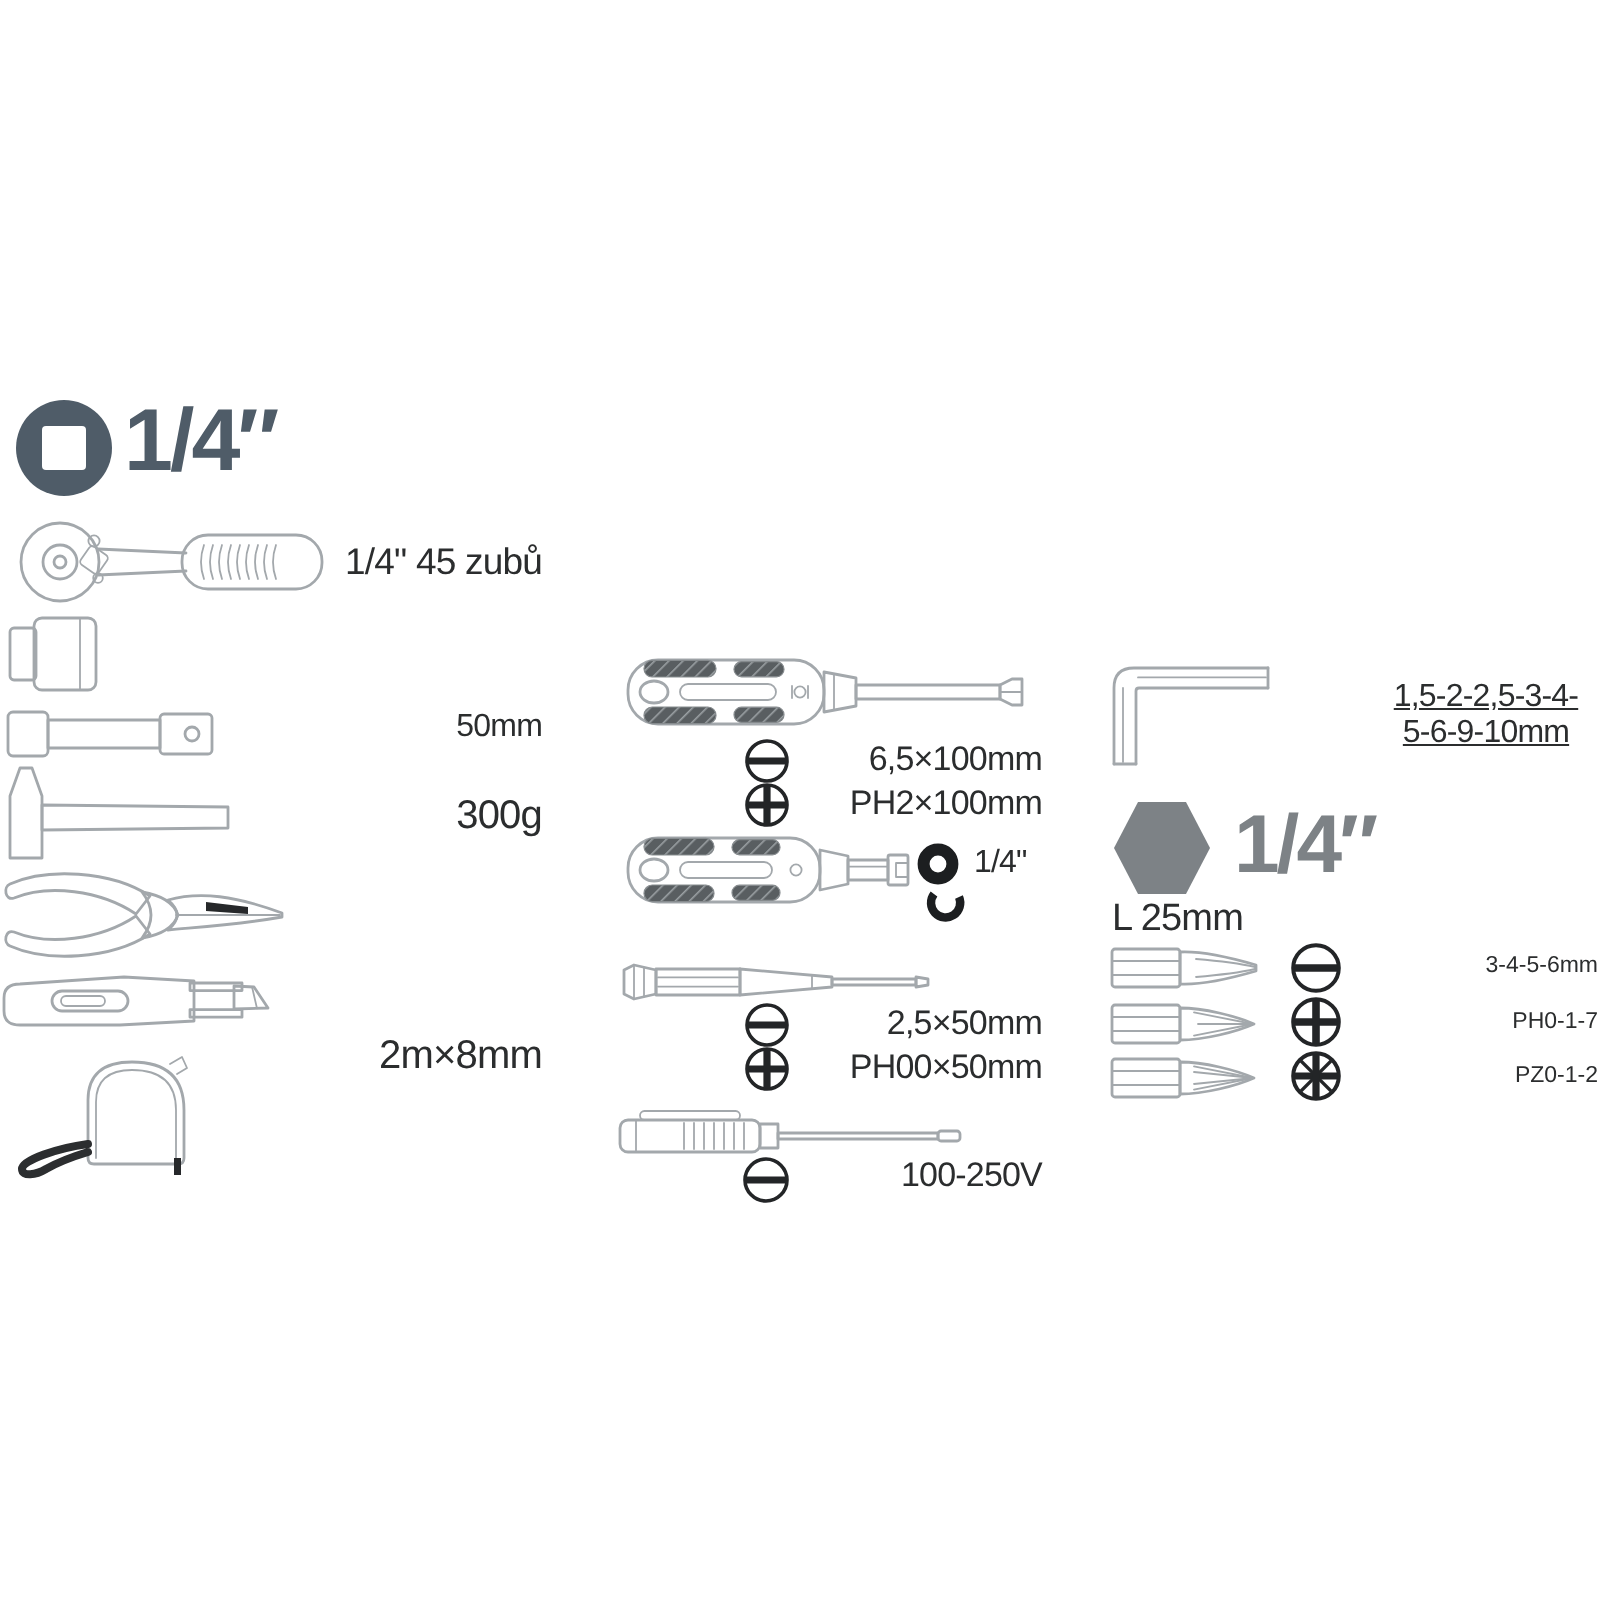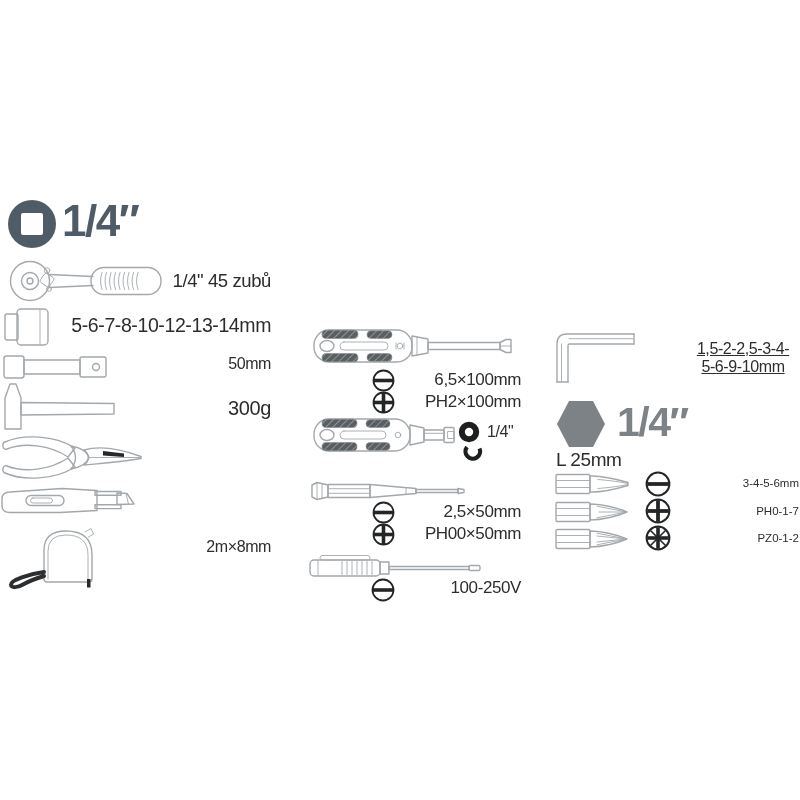--- a/index.html
+++ b/index.html
@@ -54,21 +54,20 @@
     <path d="M130.5,13.5 q-3,8.5 0,17" class="ln thin"></path>
     <path d="M135,13.5 q-3,8.5 0,17" class="ln thin"></path>
   </svg>
   <div class="lbl r" style="left:120px;top:271px;width:151px;font-size:18.5px">1/4" 45 zubů</div>
 
   <svg class="art" style="left:4px;top:307px" width="46" height="40" viewBox="0 0 46 40">
     <rect x="1" y="7" width="13" height="26" rx="2" class="ln"></rect>
     <rect x="13" y="2" width="31" height="36" rx="4" class="ln"></rect>
     <line x1="36" y1="2.5" x2="36" y2="37.5" class="ln thin"></line>
   </svg>
-  <div class="lbl r" style="left:60px;top:315px;width:211px;font-size:19.5px">5-6-7-8-10-12-13-14mm</div>
 
   <svg class="art" style="left:3px;top:352px" width="112" height="30" viewBox="0 0 112 30">
     <rect x="1" y="4" width="20" height="22" rx="2.5" class="ln"></rect>
     <rect x="21" y="8" width="56" height="14" class="ln"></rect>
     <rect x="77" y="5" width="26" height="20" rx="2" class="ln"></rect>
     <circle cx="93" cy="15" r="3.5" class="ln"></circle>
   </svg>
   <div class="lbl r" style="left:120px;top:355px;width:151px;font-size:16px">50mm</div>
 
   <svg class="art" style="left:1px;top:383px" width="118" height="50" viewBox="0 0 118 50">
@@ -96,21 +95,21 @@
     <line x1="126" y1="10.4" x2="128.5" y2="21.2" class="ln thin"></line>
   </svg>
 
   <svg class="art" style="left:3px;top:522px" width="96" height="66" viewBox="0 0 96 66">
     <path d="M41,57 L41,28 Q41,9 63,9 Q89,9 89,33 L89,57 Q89,60 86,60 L44,60 Q41,60 41,57 Z" class="ln"></path>
     <path d="M45,57 L45,29 Q45,13 63,13 Q85,13 85,33 L85,57" class="ln thin"></path>
     <path d="M82,10 l6,-3.5 l2.5,5.5 l-5,3" class="ln thin"></path>
     <path d="M41,50 C26,52 8,58 8,62.5 C8,66.5 15,65.5 20,62.5 C28,58 36,55.5 41,54" fill="none" stroke="#2c2e30" stroke-width="4" stroke-linecap="round"></path>
     <rect x="84" y="57" width="3.5" height="8.5" class="darkfill"></rect>
   </svg>
-  <div class="lbl r" style="left:120px;top:538px;width:151px;font-size:16px">2m×8mm</div>
+  <div class="lbl r" style="left:120px;top:518px;width:151px;font-size:20px">2m×8mm</div>
 
   <svg class="art" style="left:312px;top:324px" width="200" height="44" viewBox="0 0 200 44">
     <rect x="2" y="6" width="98" height="32" rx="15" class="ln"></rect>
     <rect x="10" y="6.2" width="36" height="8.3" rx="4.1" class="grip"></rect>
     <rect x="10" y="29.5" width="36" height="8.3" rx="4.1" class="grip"></rect>
     <rect x="55" y="6.8" width="25" height="7.6" rx="3.8" class="grip"></rect>
     <rect x="55" y="29.6" width="25" height="7.6" rx="3.8" class="grip"></rect>
     <ellipse cx="15" cy="22" rx="7" ry="5.5" class="ln"></ellipse>
     <rect x="28" y="18" width="48" height="8" rx="4" class="ln thin"></rect>
     <circle cx="88" cy="22" r="2.8" class="ln thin"></circle>

